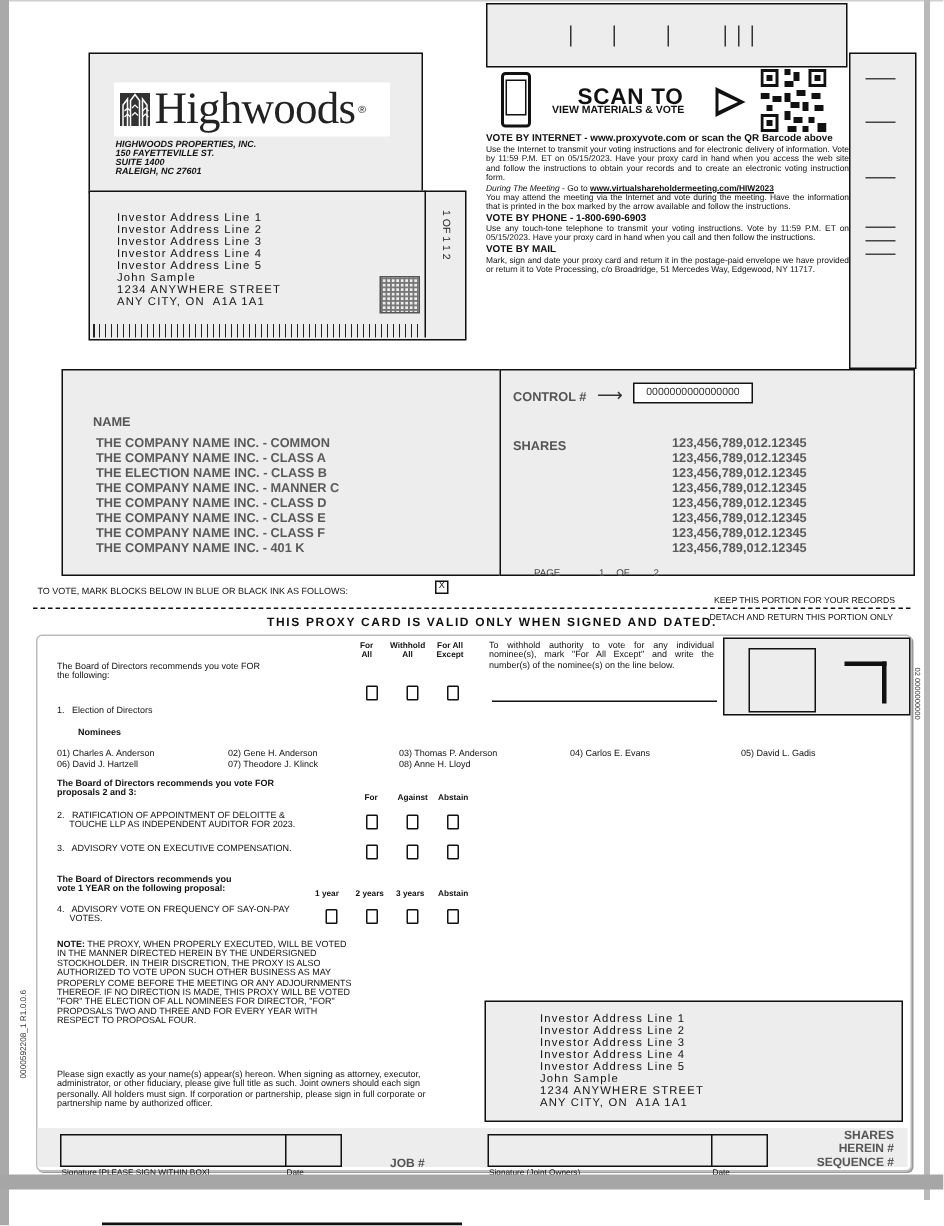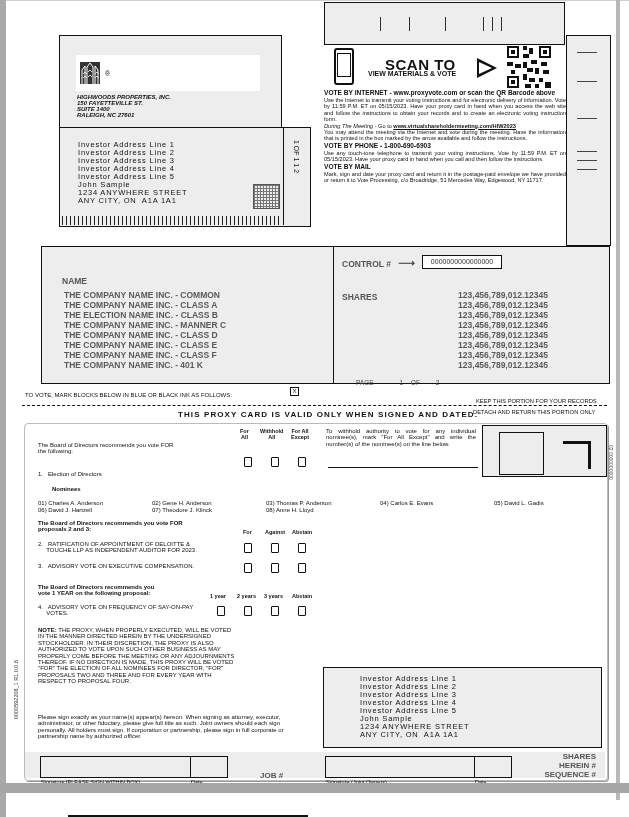--- a/index.html
+++ b/index.html
@@ -55,21 +55,21 @@
 
   
   #name-block{left:41px;top:246px;width:292px;height:136px;}
   #name-heading{left:62px;top:276px;font-size:8.5px;font-weight:bold;color:#555;}
   #company-list{left:64px;top:290px;font-size:8.5px;line-height:10px;font-weight:bold;color:#5a5a5a;}
   #shares-block{left:333px;top:246px;width:275px;height:136px;}
   #control-label{left:342px;top:259px;font-size:8.5px;font-weight:bold;color:#555;}
   #control-arrow{left:398px;top:256px;font-size:12px;color:#333;}
   #control-box{left:422px;top:255px;width:78px;height:12px;border:1px solid #111;background:#fff;font-size:7px;line-height:12px;text-align:center;color:#333;}
   #shares-label{left:342px;top:292px;font-size:8.5px;font-weight:bold;color:#555;}
-  #shares-list{left:448px;top:290px;font-size:8.5px;line-height:10px;font-weight:bold;color:#5a5a5a;text-align:center;width:110px;}
+  #shares-list{left:448px;top:290px;font-size:8.5px;line-height:10px;font-weight:bold;color:#5a5a5a;text-align:left;width:110px;}
   #page-row{left:356px;top:379px;font-size:6.5px;color:#444;}
 
   
   #mark-text{left:25px;top:392px;font-size:6px;}
   #mark-x{left:290px;top:387px;width:7px;height:7px;border:1px solid #111;font-size:6px;line-height:7px;text-align:center;}
   #keep-text{left:476px;top:398px;font-size:5.8px;}
   #dash-line{left:22px;top:405px;width:585px;height:0;border-top:1px dashed #111;}
   #detach-text{left:473px;top:409px;font-size:5.8px;}
   #valid-text{left:178px;top:410px;font-size:8px;font-weight:bold;letter-spacing:1.1px;}
 
@@ -132,20 +132,21 @@
   <div class="rline" style="top:133px"></div>
 </div>
 
 <div class="abs grey bk" id="logo-block"></div>
 <div class="abs" id="logo">
   <svg id="logo-mark" viewBox="0 0 20 22">
     <rect x="0" y="0" width="20" height="22" fill="#333"></rect>
     <path d="M2 22V8l3-4v18M7 22V5l3-4 3 4v17M15 22V4l3 4v14" stroke="#fff" stroke-width="1" fill="none"></path>
     <path d="M3 12l2-2 2 2M8 10l2-2 2 2M15 12l2-2 2 2M3 16l2-2 2 2M8 15l2-2 2 2M15 16l2-2 2 2" stroke="#fff" stroke-width="0.8" fill="none"></path>
   </svg>
+  <span id="logo-text">Highwoods</span>
     <span id="logo-reg">®</span>
 </div>
 <div class="abs mono" id="company-addr">
   <div>HIGHWOODS PROPERTIES, INC.</div>
   <div>150 FAYETTEVILLE ST.</div>
   <div>SUITE 1400</div>
   <div>RALEIGH, NC 27601</div>
 </div>
 
 <div class="abs grey bk" id="addr-block"></div>

